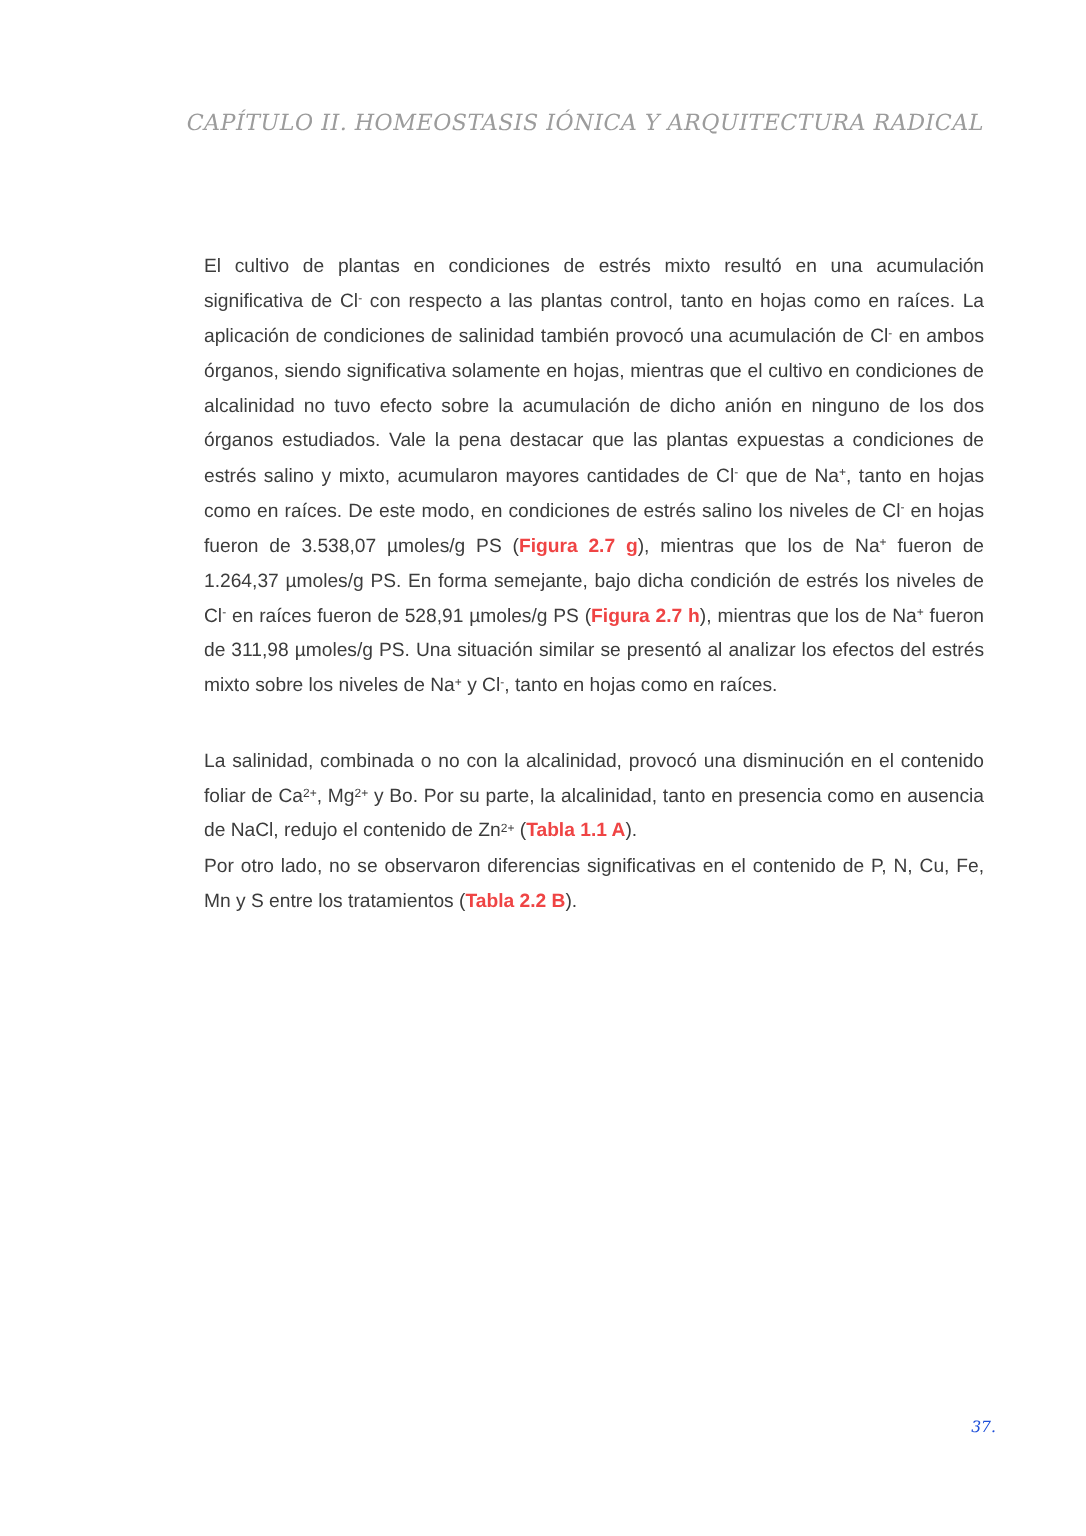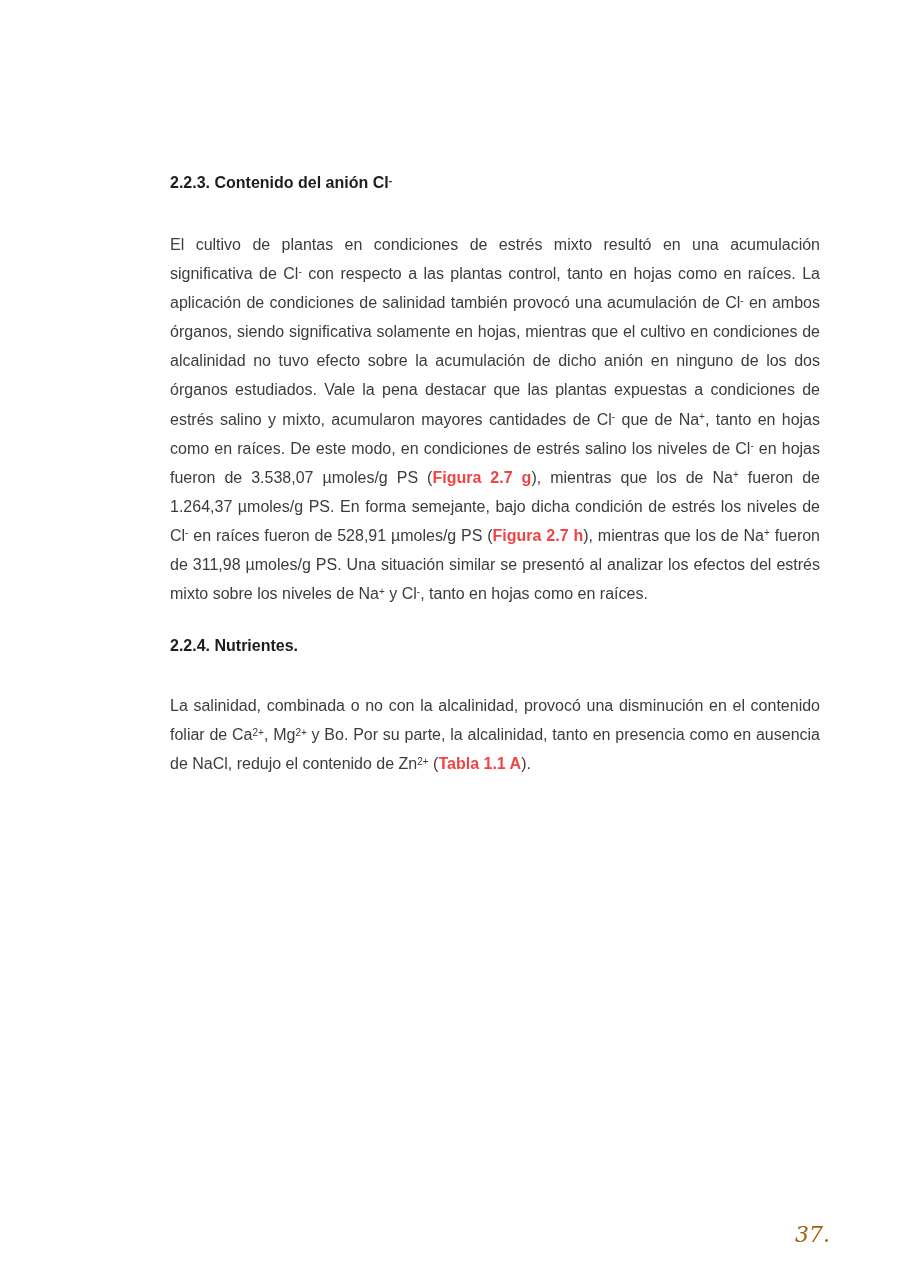--- a/index.html
+++ b/index.html
@@ -52,39 +52,38 @@
     line-height:0;
     vertical-align:baseline;
     position:relative;
     top:-0.45em;
   }
   .page-number{
     position:absolute;
     top:1182px;right:75px;
     font-family:"DejaVu Serif","Liberation Serif",serif;
     font-style:italic;
-    font-size:22px;
-    color:#a16207;
-    margin-top:40px;
+    font-size:13px;
+    color:#1d4ed8;
   }
 </style>
 </head>
 <body>
 
 <div class="page">
 
+  <div class="running-header">CAPÍTULO II. HOMEOSTASIS IÓNICA Y ARQUITECTURA RADICAL</div>
 
   <div class="content">
 
-    <h2><span>2.2.3. Contenido del anión Cl</span><sup>-</sup></h2>
 
     <p class="body first"><span>El cultivo de plantas en condiciones de estrés mixto resultó en una acumulación significativa de Cl</span><sup>-</sup><span> con respecto a las plantas control, tanto en hojas como en raíces. La aplicación de condiciones de salinidad también provocó una acumulación de Cl</span><sup>-</sup><span> en ambos órganos, siendo significativa solamente en hojas, mientras que el cultivo en condiciones de alcalinidad no tuvo efecto sobre la acumulación de dicho anión en ninguno de los dos órganos estudiados. Vale la pena destacar que las plantas expuestas a condiciones de estrés salino y mixto, acumularon mayores cantidades de Cl</span><sup>-</sup><span> que de Na</span><sup>+</sup><span>, tanto en hojas como en raíces. De este modo, en condiciones de estrés salino los niveles de Cl</span><sup>-</sup><span> en hojas fueron de 3.538,07 µmoles/g PS (</span><span class="b">Figura 2.7 g</span><span>), mientras que los de Na</span><sup>+</sup><span> fueron de 1.264,37 µmoles/g PS. En forma semejante, bajo dicha condición de estrés los niveles de Cl</span><sup>-</sup><span> en raíces fueron de 528,91 µmoles/g PS (</span><span class="b">Figura 2.7 h</span><span>), mientras que los de Na</span><sup>+</sup><span> fueron de 311,98 µmoles/g PS. Una situación similar se presentó al analizar los efectos del estrés mixto sobre los niveles de Na</span><sup>+</sup><span> y Cl</span><sup>-</sup><span>, tanto en hojas como en raíces.</span></p>
 
-    <h2 class="second"><span>2.2.4. Nutrientes.</span></h2>
 
     <p class="body second"><span>La salinidad, combinada o no con la alcalinidad, provocó una disminución en el contenido foliar de Ca</span><sup>2+</sup><span>, Mg</span><sup>2+</sup><span> y Bo. Por su parte, la alcalinidad, tanto en presencia como en ausencia de NaCl, redujo el contenido de Zn</span><sup>2+</sup><span> (</span><span class="b">Tabla 1.1 A</span><span>).</span></p>
 
+    <p class="body"><span>Por otro lado, no se observaron diferencias significativas en el contenido de P, N, Cu, Fe, Mn y S entre los tratamientos (</span><span class="b">Tabla 2.2 B</span><span>).</span></p>
 
   </div>
 
   <div class="page-number">37.</div>
 
 </div>
 
 </body></html>

